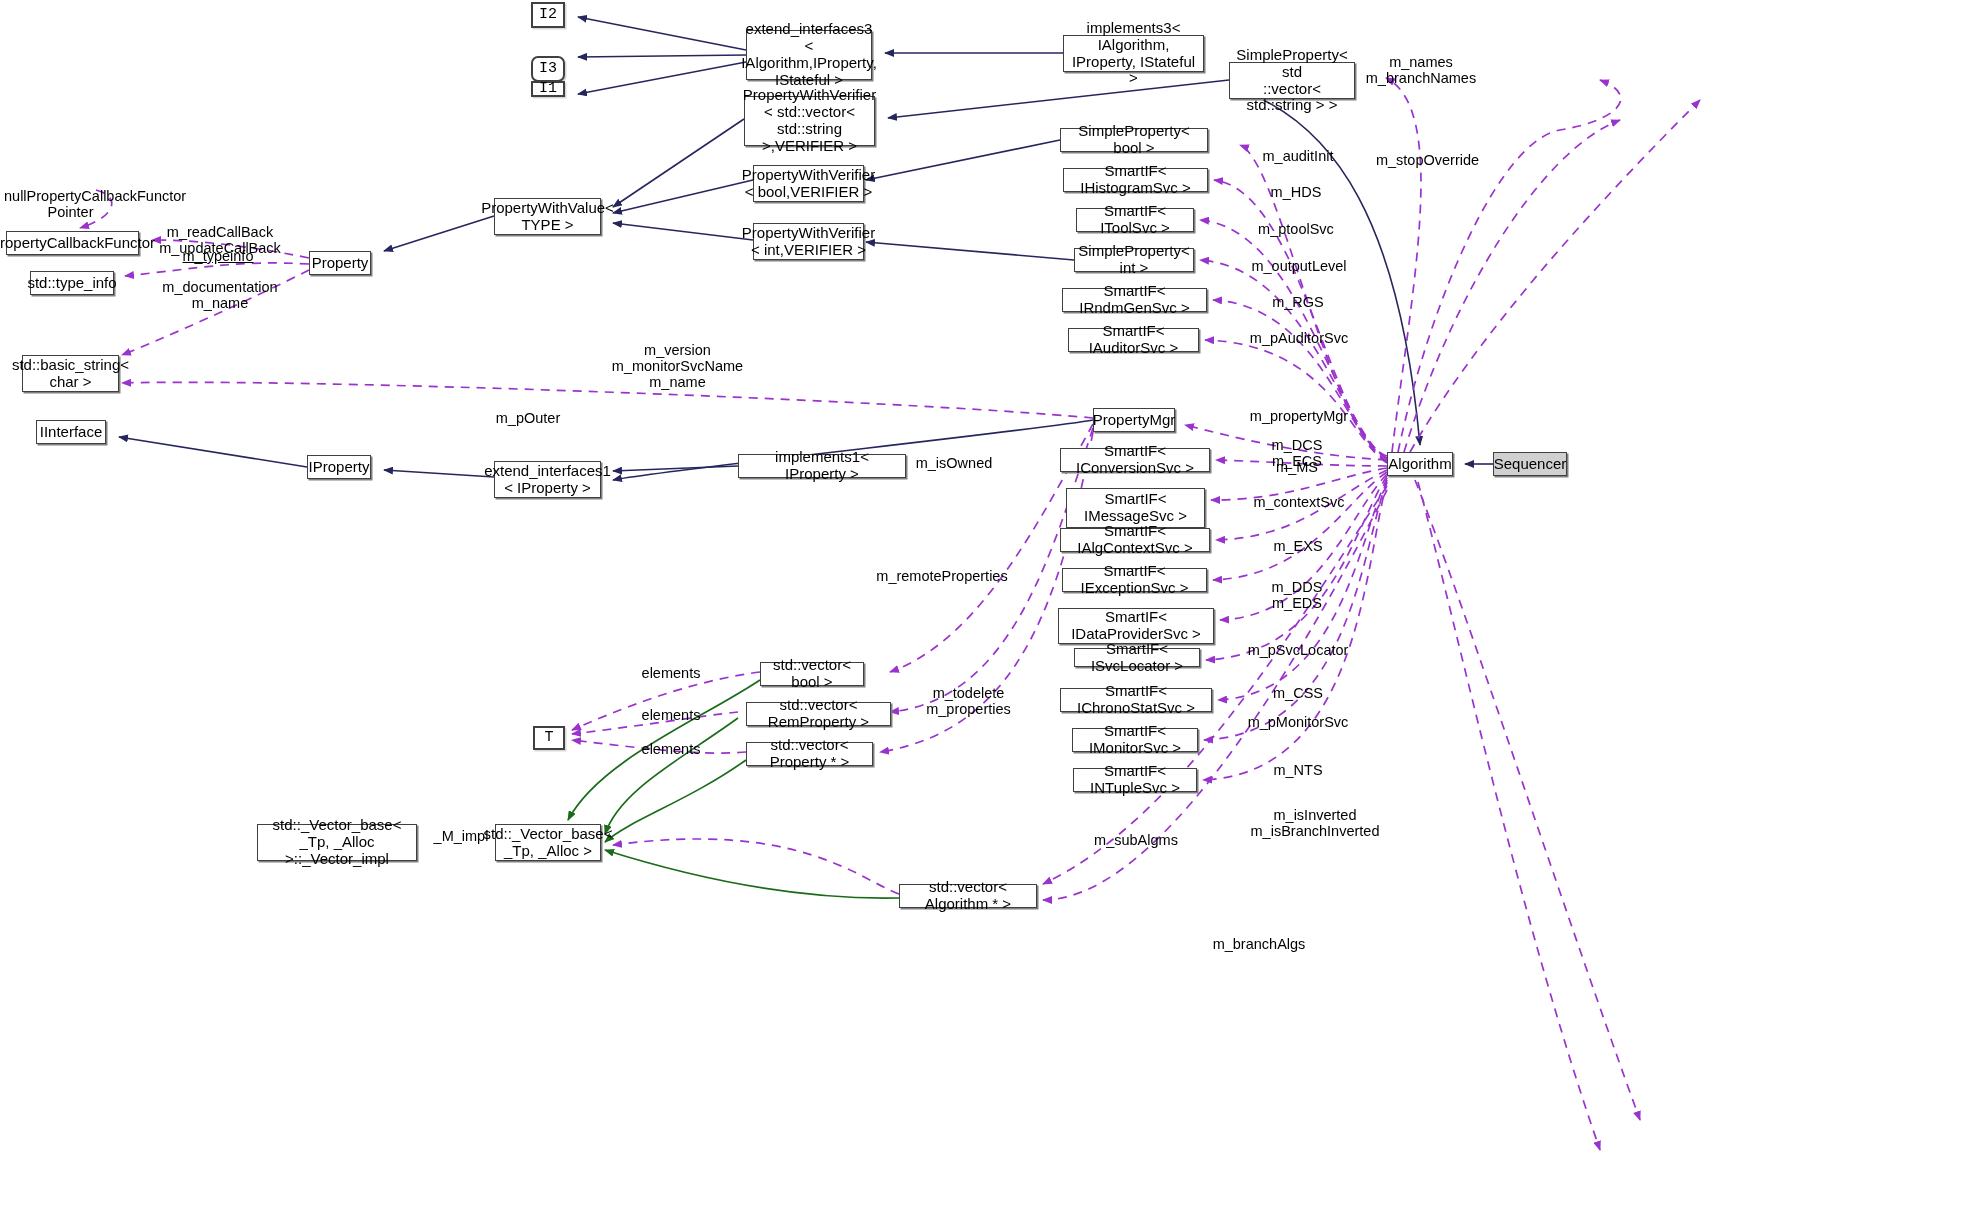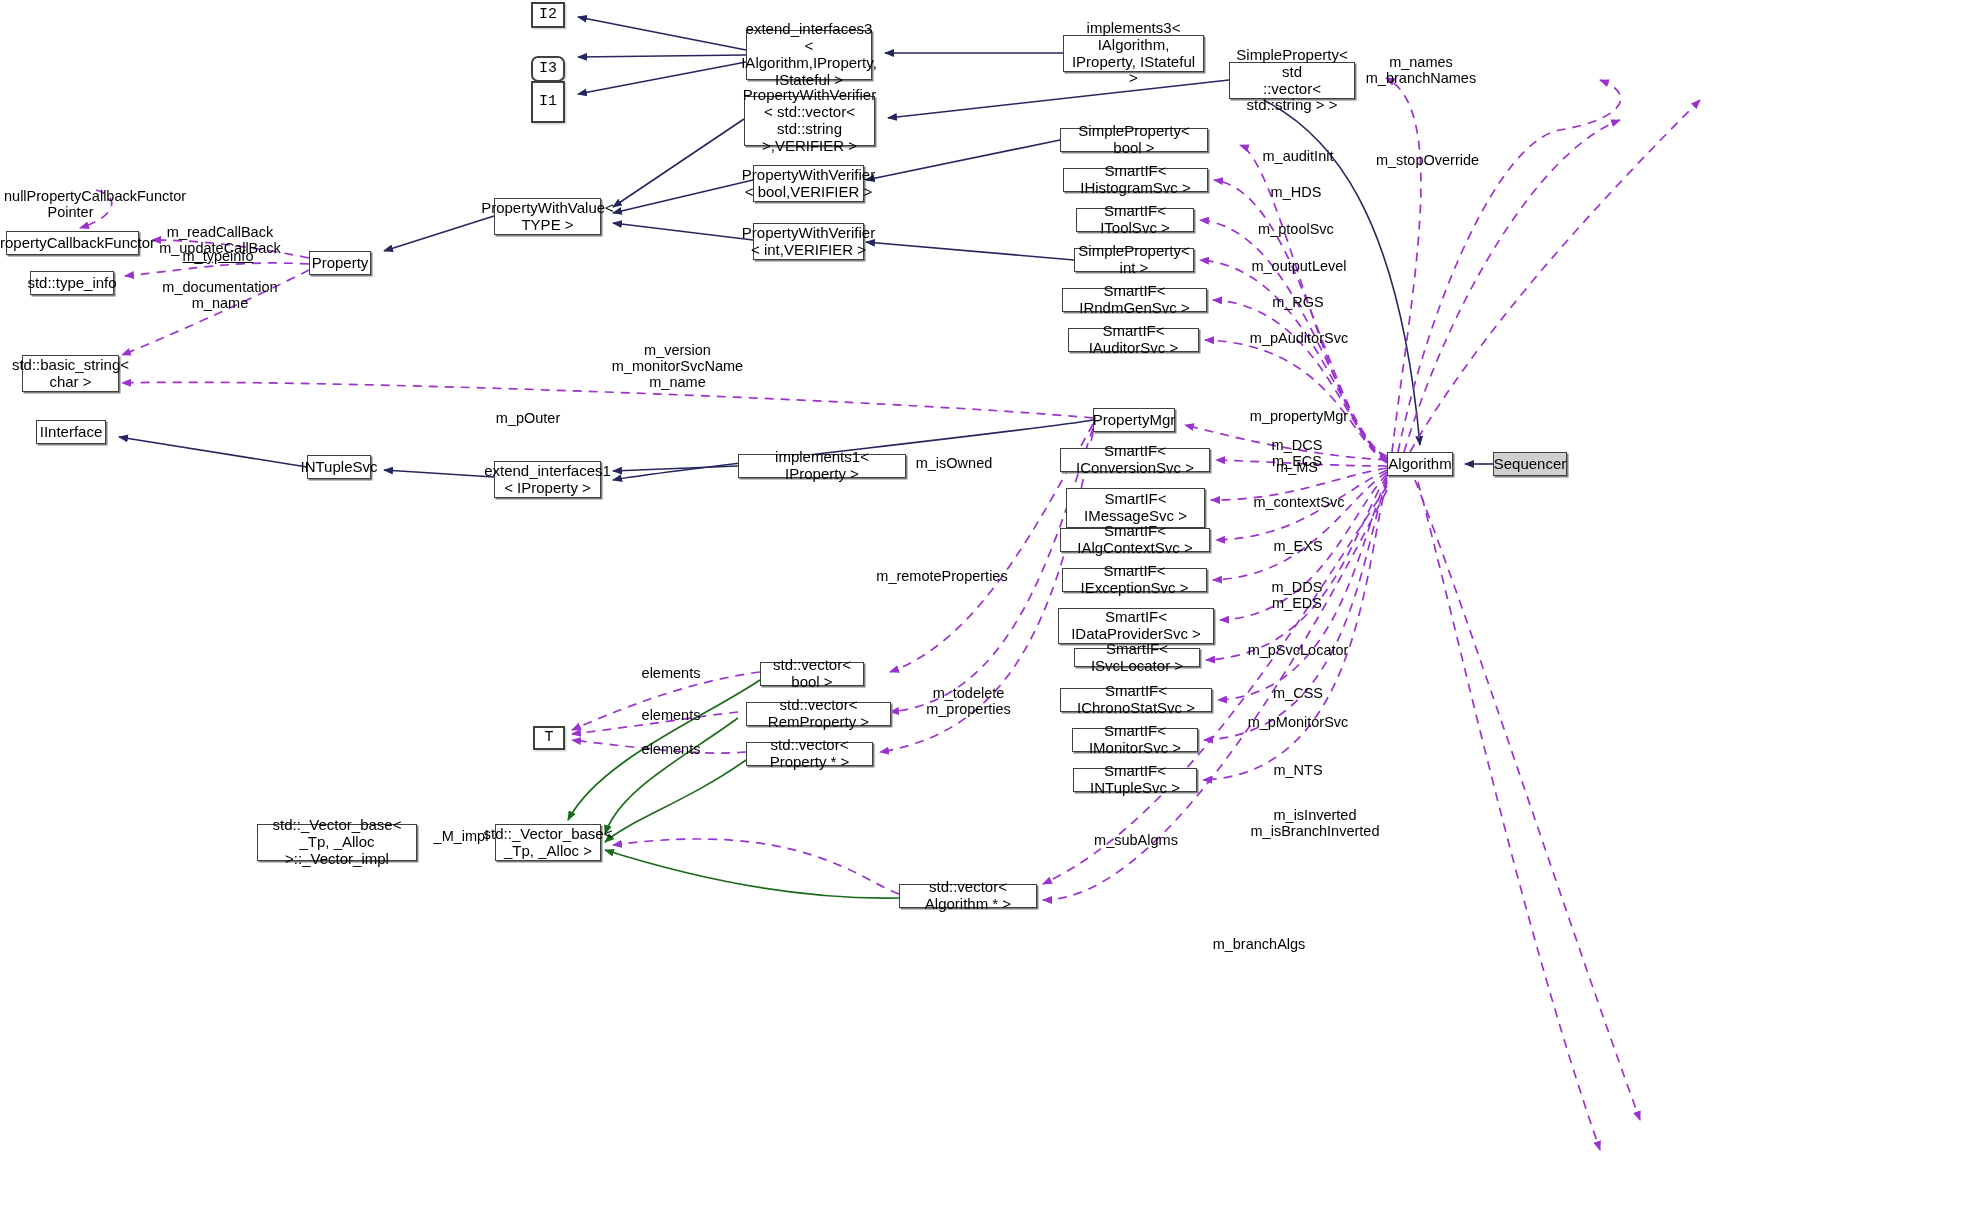--- a/index.html
+++ b/index.html
@@ -97,42 +97,42 @@
       <path d="M760,680 C 700,720 600,760 568,820"></path>
       <path d="M738,718 C 680,760 620,790 605,834"></path>
       <path d="M746,760 C 690,800 630,820 605,842"></path>
       <path d="M899,898 C 800,900 700,880 605,850"></path>
     </g>
   </svg>
 
   <div id="node-layer">
       <div class="node light" style="left: 531px; top: 2px; width: 34px; height: 26px;">I2</div>
       <div class="node light" style="left: 531px; top: 56px; width: 34px; height: 26px; border-radius: 7px;">I3</div>
-      <div class="node light" style="left: 531px; top: 81px; width: 34px; height: 42px;">I1</div>
+      <div class="node light" style="left: 531px; top: 81px; width: 34px; height: 16px;">I1</div>
       <div class="node" style="left: 746px; top: 30px; width: 126px; height: 50px;">extend_interfaces3
 &lt; IAlgorithm,IProperty,
 IStateful &gt;</div>
       <div class="node" style="left: 1063px; top: 35px; width: 141px; height: 37px;">implements3&lt; IAlgorithm,
 IProperty, IStateful &gt;</div>
       <div class="node" style="left: 744px; top: 96px; width: 131px; height: 50px;">PropertyWithVerifier
 &lt; std::vector&lt; std::string
 &gt;,VERIFIER &gt;</div>
       <div class="node" style="left: 753px; top: 165px; width: 111px; height: 37px;">PropertyWithVerifier
 &lt; bool,VERIFIER &gt;</div>
       <div class="node" style="left: 753px; top: 223px; width: 111px; height: 37px;">PropertyWithVerifier
 &lt; int,VERIFIER &gt;</div>
       <div class="node" style="left: 494px; top: 198px; width: 107px; height: 37px;">PropertyWithValue&lt;
 TYPE &gt;</div>
       <div class="node" style="left: 309px; top: 251px; width: 62px; height: 24px;">Property</div>
       <div class="node" style="left: 6px; top: 231px; width: 133px; height: 24px;">PropertyCallbackFunctor</div>
       <div class="node" style="left: 30px; top: 271px; width: 84px; height: 24px;">std::type_info</div>
       <div class="node" style="left: 22px; top: 355px; width: 97px; height: 37px;">std::basic_string&lt;
 char &gt;</div>
       <div class="node" style="left: 36px; top: 420px; width: 70px; height: 24px;">IInterface</div>
-      <div class="node" style="left: 307px; top: 455px; width: 64px; height: 24px;">INTupleSvc</div>
+      <div class="node" style="left: 307px; top: 455px; width: 64px; height: 24px;">IProperty</div>
       <div class="node" style="left: 494px; top: 461px; width: 107px; height: 37px;">extend_interfaces1
 &lt; IProperty &gt;</div>
       <div class="node" style="left: 738px; top: 454px; width: 168px; height: 24px;">implements1&lt; IProperty &gt;</div>
       <div class="node" style="left: 1229px; top: 62px; width: 126px; height: 37px;">SimpleProperty&lt; std
 ::vector&lt; std::string &gt; &gt;</div>
       <div class="node" style="left: 1060px; top: 128px; width: 148px; height: 24px;">SimpleProperty&lt; bool &gt;</div>
       <div class="node" style="left: 1063px; top: 168px; width: 145px; height: 24px;">SmartIF&lt; IHistogramSvc &gt;</div>
       <div class="node" style="left: 1076px; top: 208px; width: 118px; height: 24px;">SmartIF&lt; IToolSvc &gt;</div>
       <div class="node" style="left: 1074px; top: 248px; width: 120px; height: 24px;">SimpleProperty&lt; int &gt;</div>
       <div class="node" style="left: 1062px; top: 288px; width: 145px; height: 24px;">SmartIF&lt; IRndmGenSvc &gt;</div>

